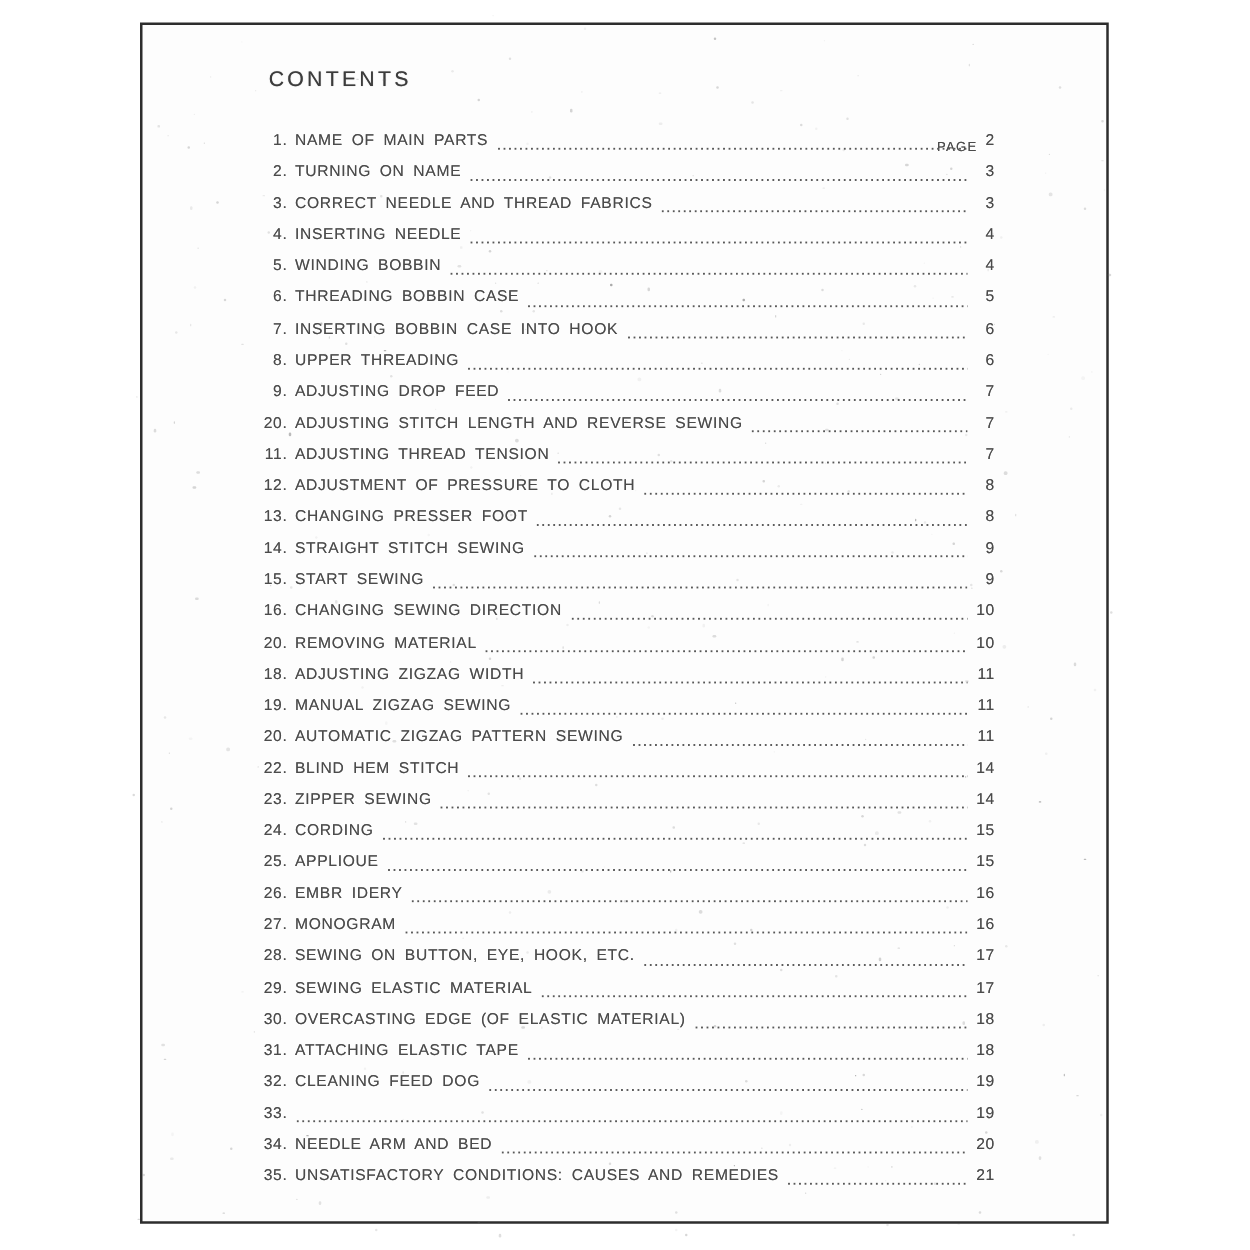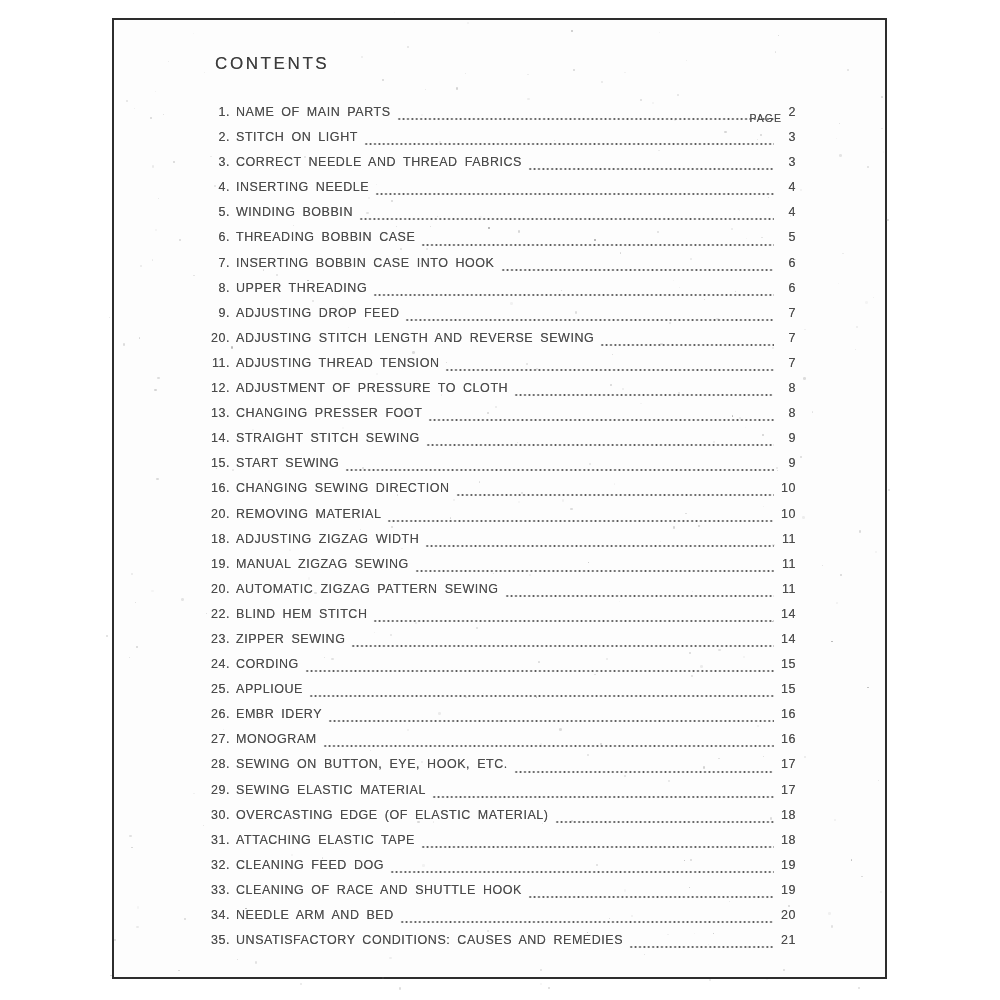--- a/index.html
+++ b/index.html
@@ -109,21 +109,21 @@
     <div class="toc" id="toc-list">
   <div class="toc-row">
     <span class="num">1.</span>
     <span class="title">NAME OF MAIN PARTS</span>
     <span class="leader"></span>
     <span class="pagenum">2</span>
   </div>
 
   <div class="toc-row">
     <span class="num">2.</span>
-    <span class="title">STITCH ON LIGHT</span>
+    <span class="title">TURNING ON NAME</span>
     <span class="leader"></span>
     <span class="pagenum">3</span>
   </div>
 
   <div class="toc-row">
     <span class="num">3.</span>
     <span class="title">CORRECT NEEDLE AND THREAD FABRICS</span>
     <span class="leader"></span>
     <span class="pagenum">3</span>
   </div>
@@ -320,21 +320,20 @@
 
   <div class="toc-row">
     <span class="num">32.</span>
     <span class="title">CLEANING FEED DOG</span>
     <span class="leader"></span>
     <span class="pagenum">19</span>
   </div>
 
   <div class="toc-row">
     <span class="num">33.</span>
-    <span class="title">CLEANING OF RACE AND SHUTTLE HOOK</span>
     <span class="leader"></span>
     <span class="pagenum">19</span>
   </div>
 
   <div class="toc-row">
     <span class="num">34.</span>
     <span class="title">NEEDLE ARM AND BED</span>
     <span class="leader"></span>
     <span class="pagenum">20</span>
   </div>

